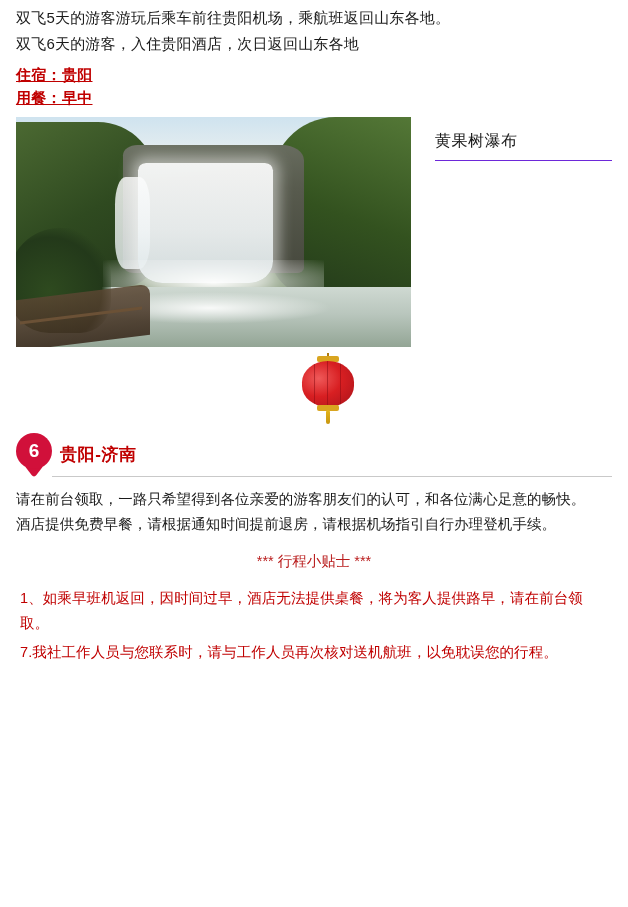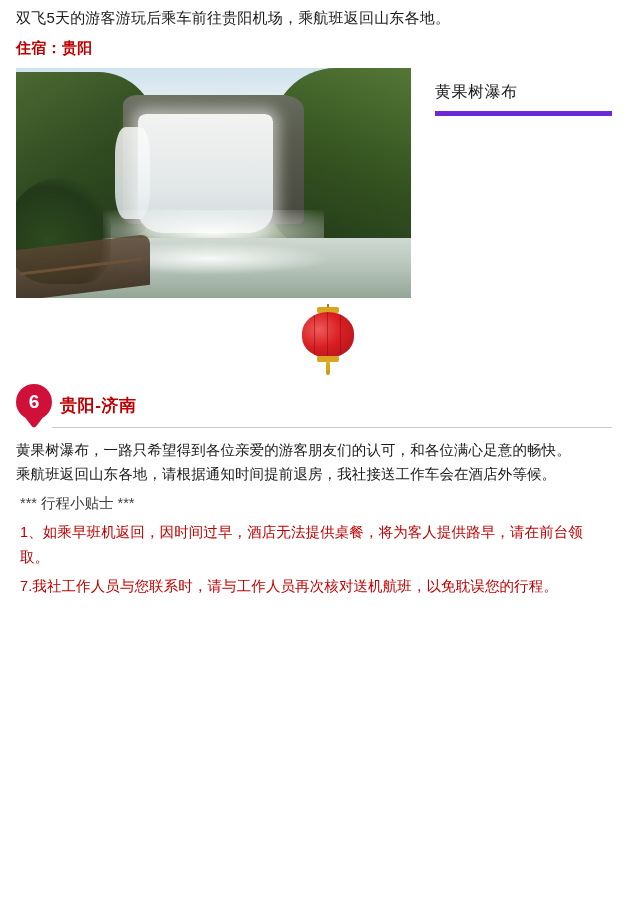--- a/index.html
+++ b/index.html
@@ -28,20 +28,21 @@
     margin: 0 0 2px 0;
     letter-spacing: 0.2px;
   }
   .meta-line {
     font-size: 15px;
     line-height: 1.55;
     color: #c00000;
     font-weight: bold;
     margin: 0;
     letter-spacing: 0.3px;
+    text-decoration: underline;
   }
   .meta-block {
     margin-top: 6px;
     margin-bottom: 8px;
   }
   
   .photo-row {
     display: flex;
     align-items: flex-start;
     margin-top: 4px;
@@ -139,21 +140,21 @@
   }
   .caption-wrap {
     flex: 1 1 auto;
     padding-left: 24px;
     padding-top: 14px;
   }
   .caption {
     font-size: 16px;
     color: #1a1a1a;
     padding-bottom: 8px;
-    border-bottom: 5px solid #6d28d9;
+    border-bottom: 1px solid #6d28d9;
     display: block;
     letter-spacing: 0.5px;
   }
   
   .lantern-row {
     height: 78px;
     position: relative;
     margin-top: 6px;
   }
   .lantern {
@@ -269,43 +270,46 @@
   .body-text {
     font-size: 14.5px;
     line-height: 1.72;
     color: #1a1a1a;
     margin: 0;
     letter-spacing: 0.1px;
   }
   .tips-head {
     font-size: 14.5px;
     line-height: 1.72;
-    color: #404040;
-    margin: 4px;
+    color: #b91c1c;
+    margin: 12px;
+    text-align: center;
   }
   .note {
     font-size: 14.5px;
     line-height: 1.72;
     color: #c00000;
     margin: 4px;
     letter-spacing: 0.1px;
   }
   .footer-meta {
     margin-top: 6px;
   }
 </style>
 </head>
 <body>
 
 <div class="page">
 
   <p class="para">双飞5天的游客游玩后乘车前往贵阳机场，乘航班返回山东各地。</p>
+  <p class="para">双飞6天的游客，入住贵阳酒店，次日返回山东各地</p>
 
   <div class="meta-block">
     <p class="meta-line">住宿：贵阳</p>
+    <p class="meta-line">用餐：早中</p>
   </div>
 
   <div class="photo-row">
     <div class="photo">
       <div class="sky"></div>
       <div class="cliff-left"></div>
       <div class="cliff-right"></div>
       <div class="rockface"></div>
       <div class="falls2"></div>
       <div class="falls"></div>
@@ -333,21 +337,21 @@
 
   <div class="day-header">
     <div class="pin">
       <div class="tip"></div>
       <div class="circle"></div>
       <div class="num">6</div>
     </div>
     <div class="day-title">贵阳-济南</div>
   </div>
 
-  <p class="body-text">黄果树瀑布，一路只希望得到各位亲爱的游客朋友们的认可，和各位满心足意的畅快。</p>
-  <p class="body-text">乘航班返回山东各地，请根据通知时间提前退房，我社接送工作车会在酒店外等候。</p>
+  <p class="body-text">请在前台领取，一路只希望得到各位亲爱的游客朋友们的认可，和各位满心足意的畅快。</p>
+  <p class="body-text">酒店提供免费早餐，请根据通知时间提前退房，请根据机场指引自行办理登机手续。</p>
 
   <p class="tips-head">*** 行程小贴士 ***</p>
   <p class="note">1、如乘早班机返回，因时间过早，酒店无法提供桌餐，将为客人提供路早，请在前台领取。</p>
   <p class="note">7.我社工作人员与您联系时，请与工作人员再次核对送机航班，以免耽误您的行程。</p>
 
 
 </div>
 
 </body></html>

